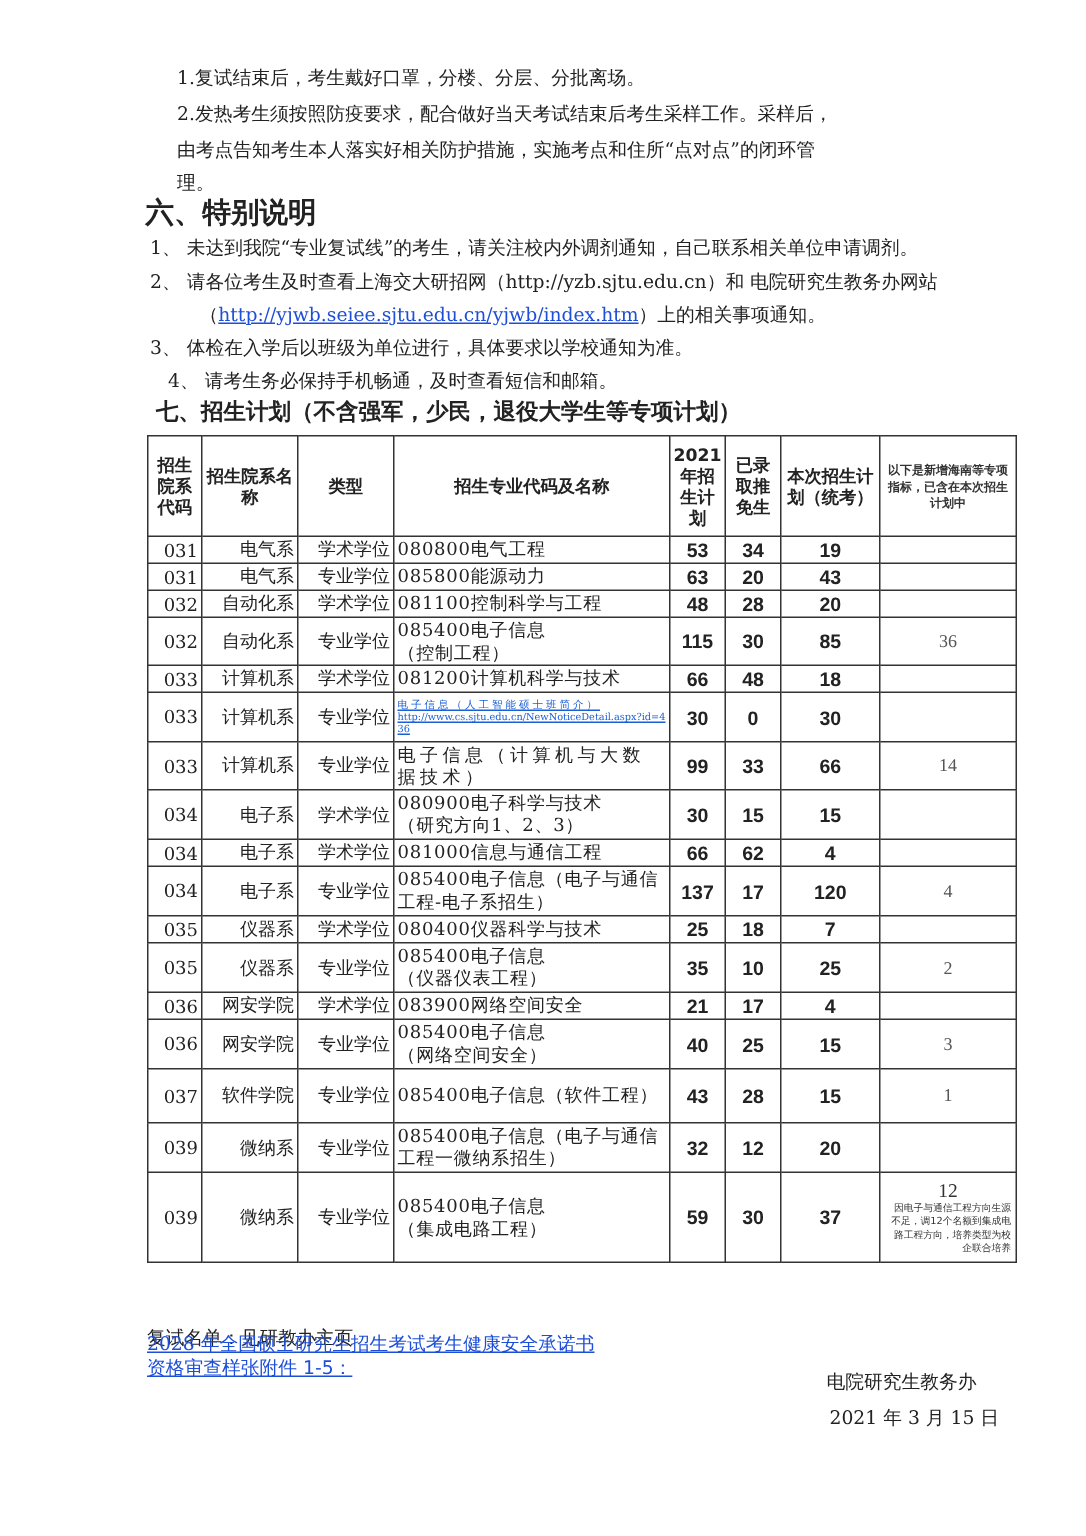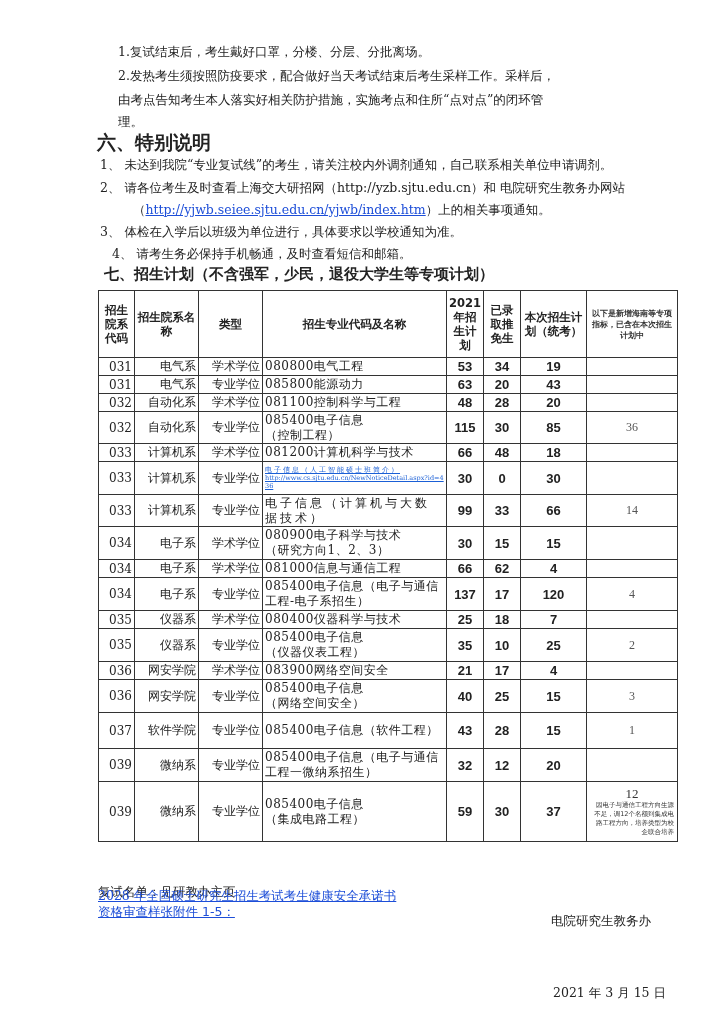--- a/index.html
+++ b/index.html
@@ -257,14 +257,14 @@
       </td>
     </tr>
   </tbody>
 </table>
 
 <div>
   <div class="line bold" style="left:98px; top:848px; font-size:12.5px;">复试名单：见研教办主页</div>
   <div class="line bold link" style="left:98px; top:868px; font-size:12.5px;">资格审查样张附件 1-5：</div>
   <div class="line link" style="left:98px; top:888px; font-size:12.5px;">2028 年全国硕士研究生招生考试考生健康安全承诺书</div>
   <div class="line" style="left:551px; top:913px;">电院研究生教务办</div>
-  <div class="line" style="left:553px; top:937px;margin-top:48px;">2021 年 3 月 15 日</div>
+  <div class="line" style="left:553px; top:937px;">2021 年 3 月 15 日</div>
 </div>
 
 </body></html>

